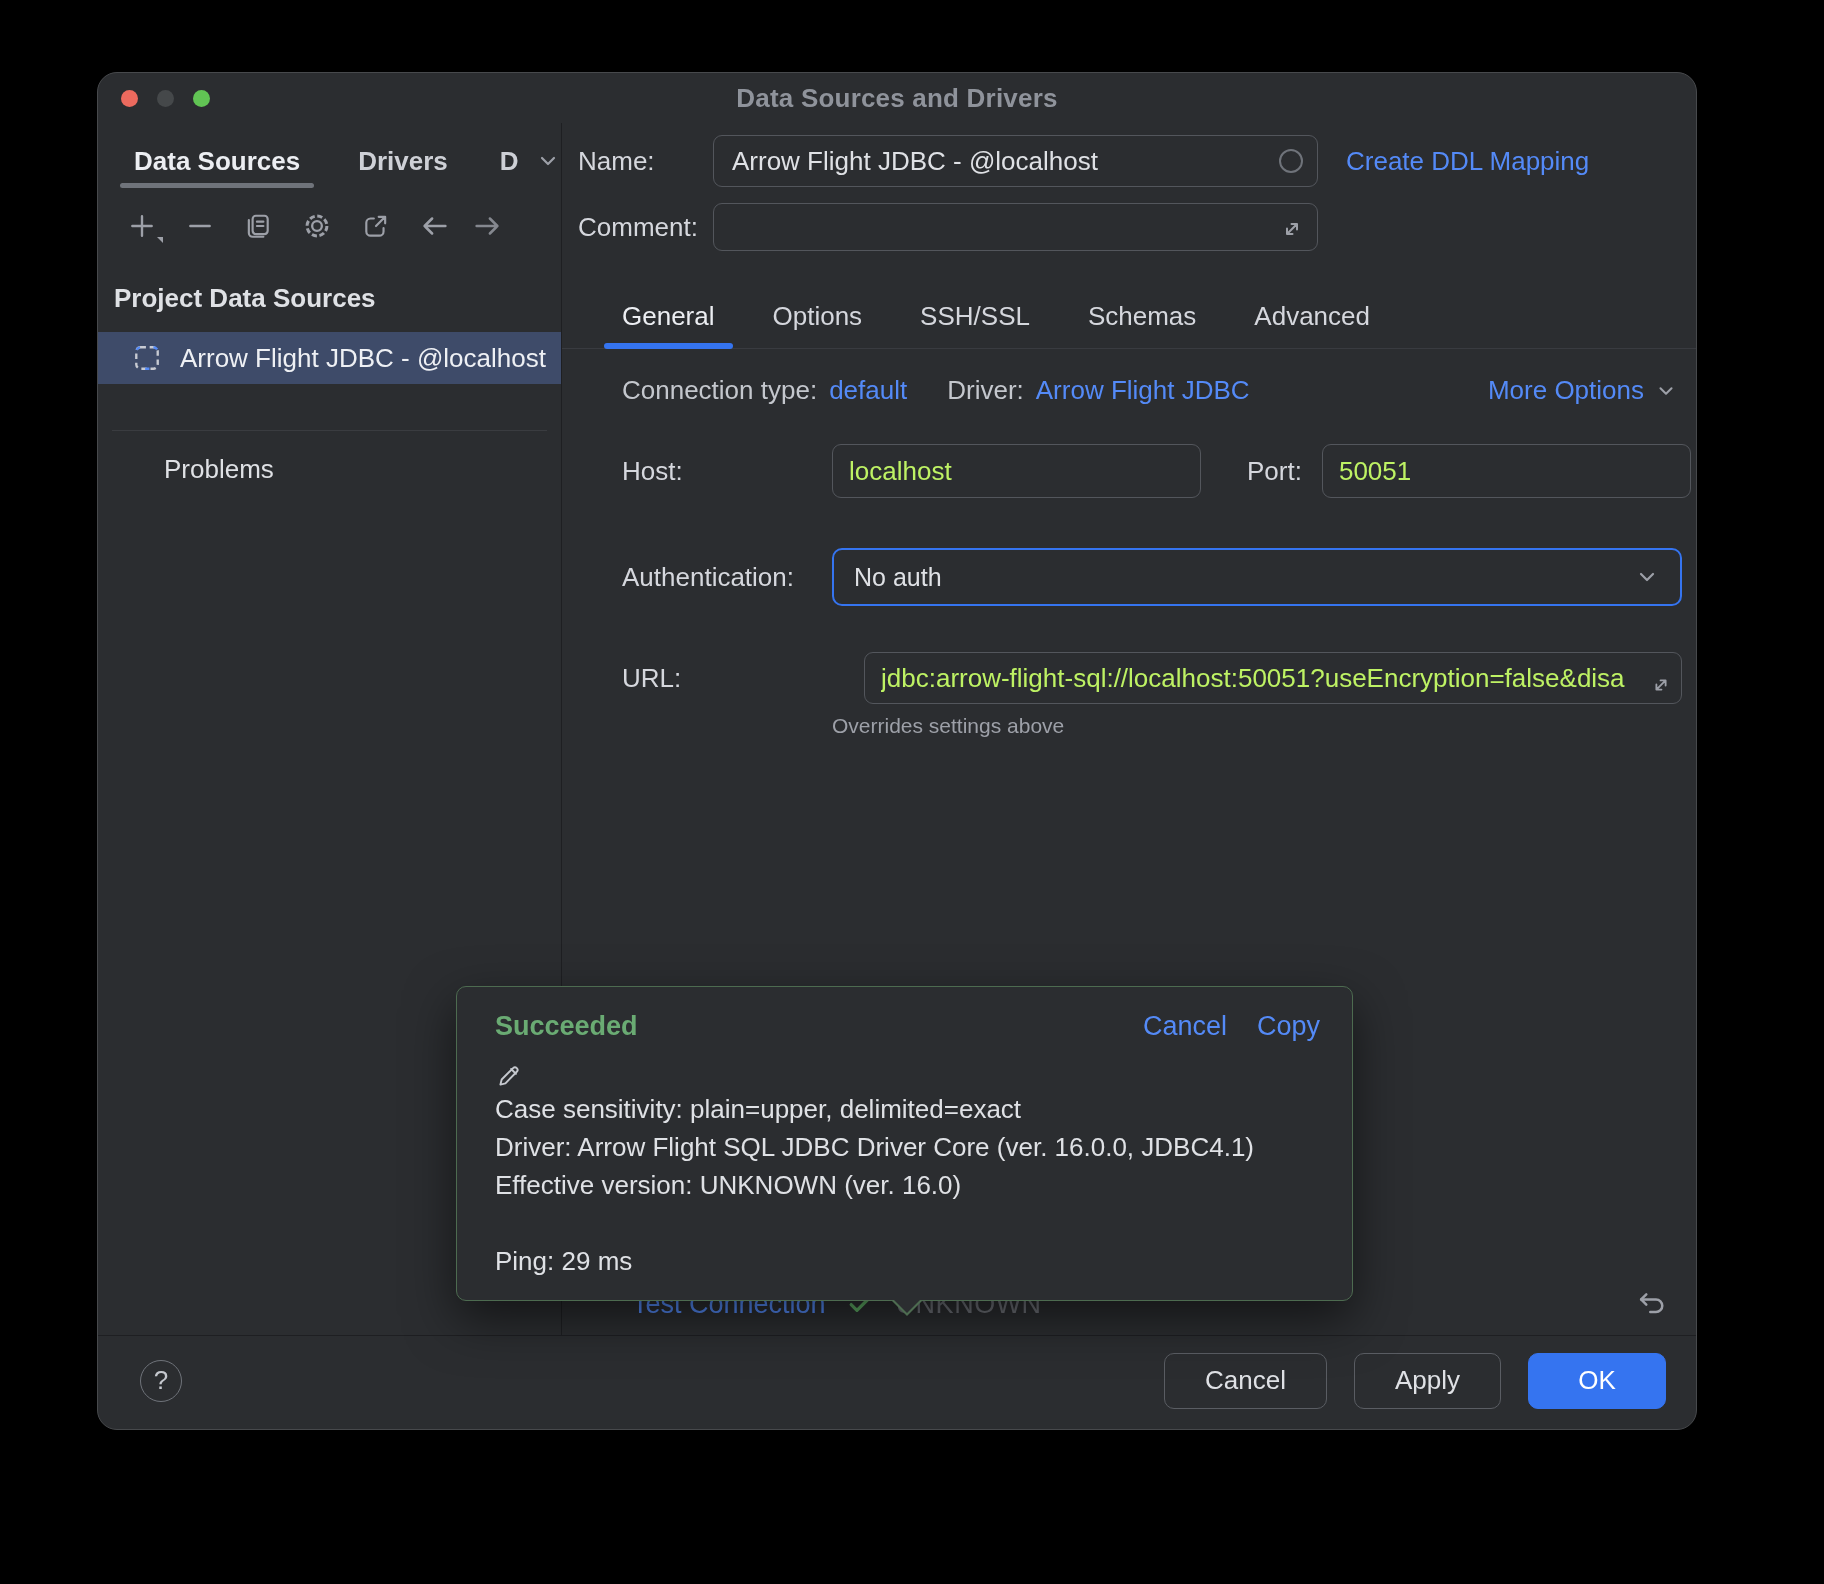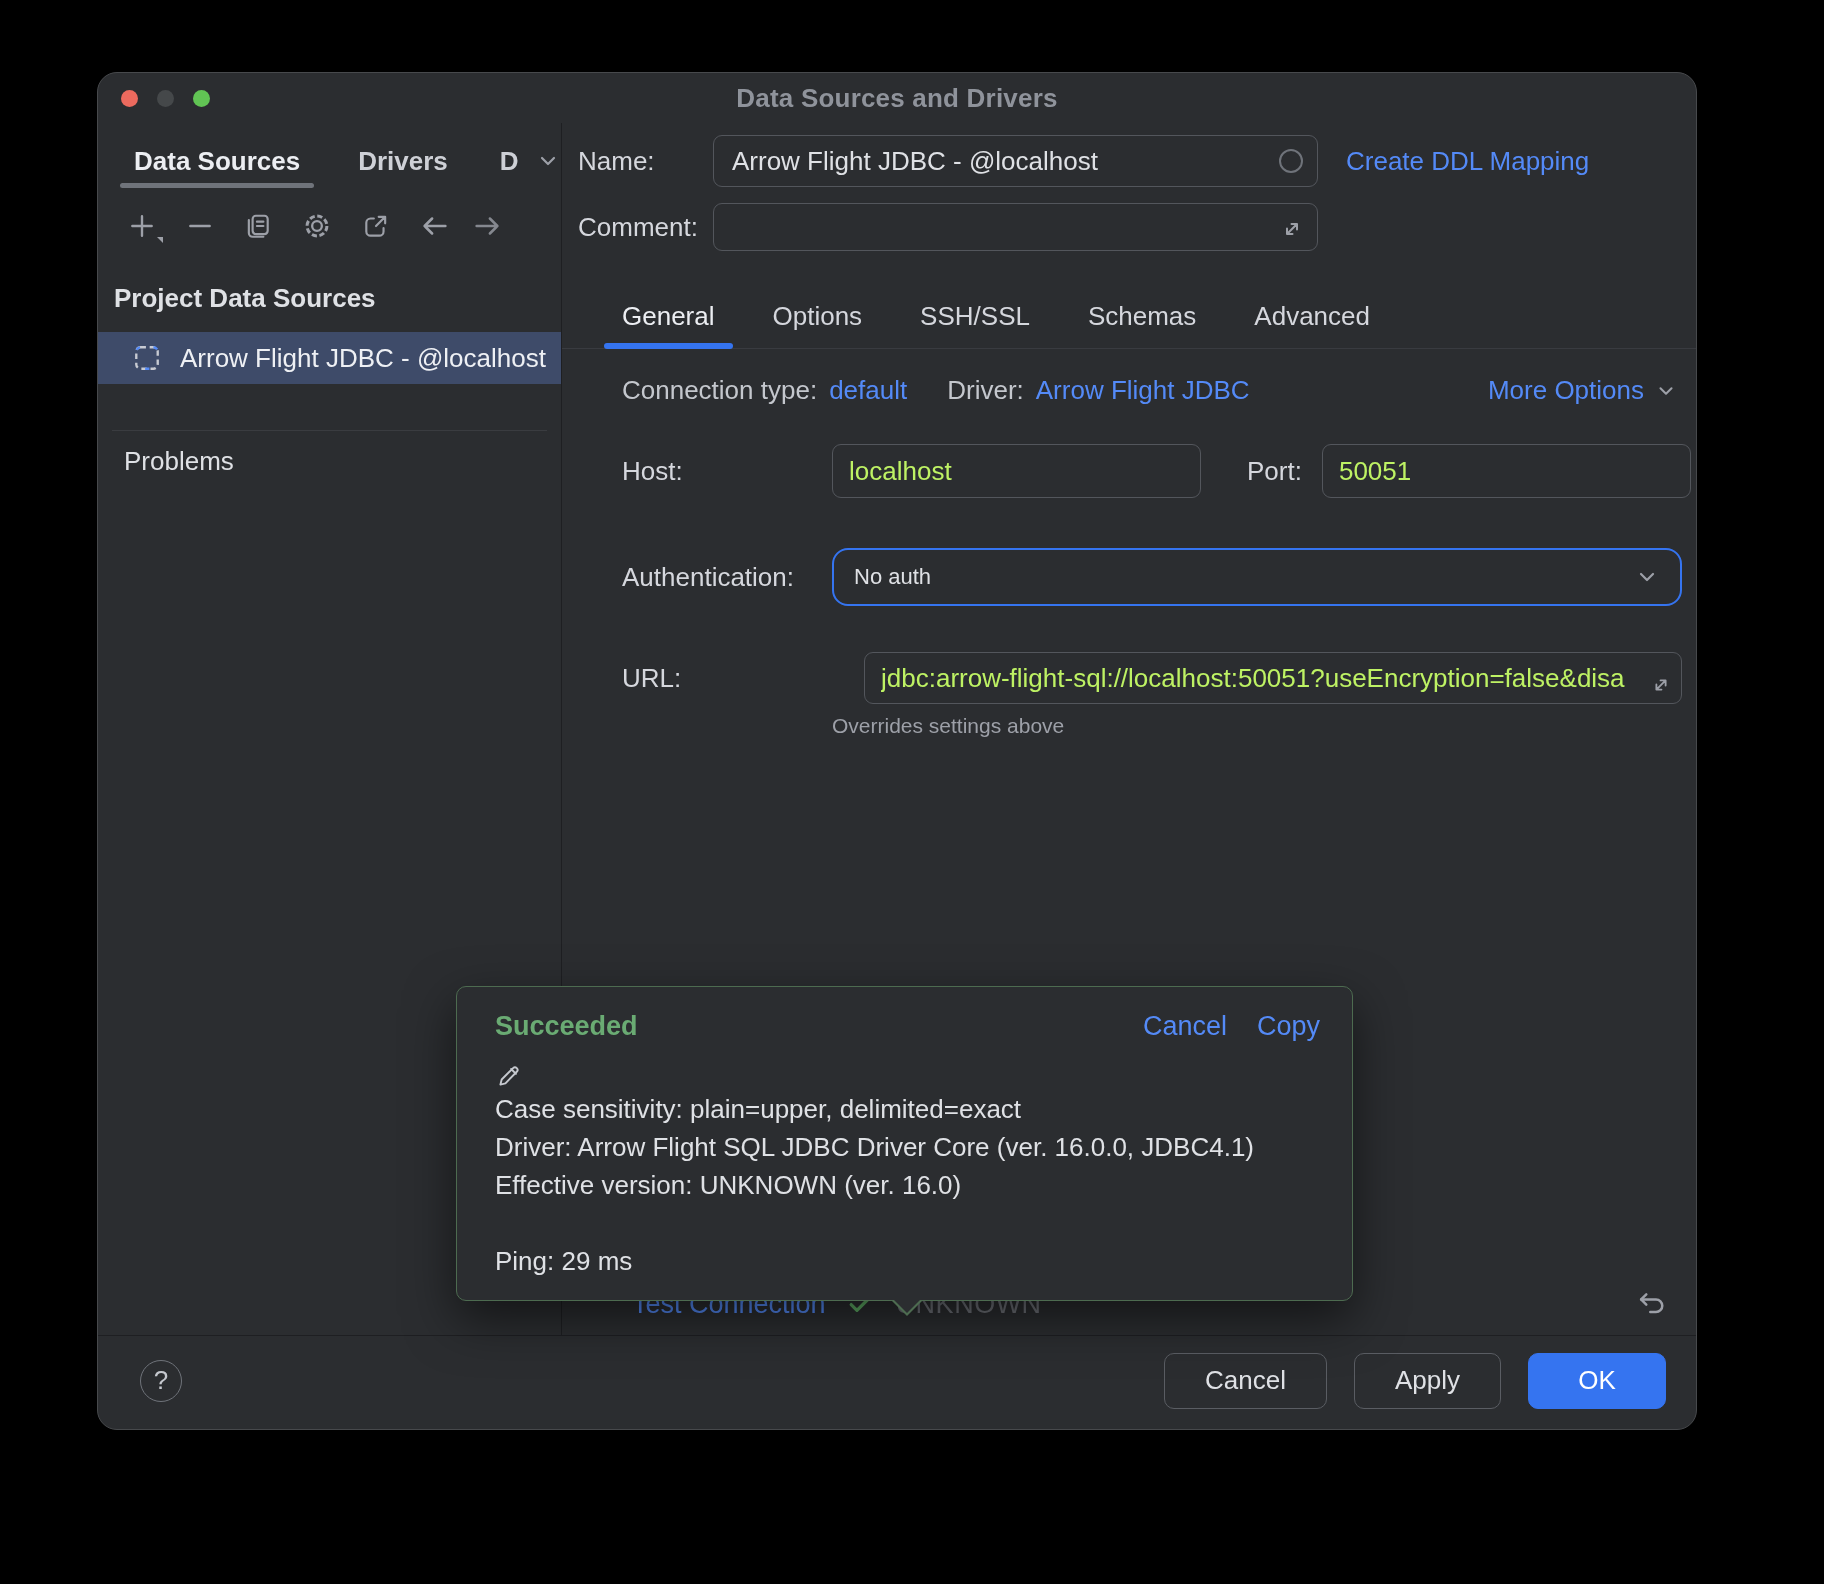--- a/index.html
+++ b/index.html
@@ -34,21 +34,21 @@
   .left-toolbar{height:62px;flex:none;display:flex;align-items:center;padding:4px 64px 0 30px;gap:30px;color:#9da0a8;}
   .tool{position:relative;width:30px;height:30px;display:flex;align-items:center;justify-content:center;}
   .tool .dd{position:absolute;right:-7px;bottom:-2px;width:0;height:0;border-left:6px solid transparent;border-top:6px solid #9da0a8;}
   .nav-arrows{margin-left:auto;display:flex;gap:22px;}
 
   
   .section-title{padding:28px 16px 18px 16px;font-size:26px;font-weight:bold;color:#dfe1e5;}
   .ds-row{height:52px;display:flex;align-items:center;gap:18px;padding:0 10px 0 34px;background:#3e4b69;
     color:#eef0f4;font-size:26px;white-space:nowrap;overflow:hidden;}
   .left-divider{border-top:1px solid #3a3c40;margin:46px 14px 0 14px;}
-  .problems{margin-top:8px;padding-left:26px;font-size:26px;color:#dfe1e5;height:44px;display:flex;align-items:center;}
+  .problems{margin-top:16px;padding-left:66px;font-size:26px;color:#dfe1e5;height:44px;display:flex;align-items:center;}
 
   
   .fields{padding:12px 28px 0 16px;flex:none;}
   .frow{display:flex;align-items:center;}
   .frow + .frow{margin-top:16px;}
   .flabel{width:135px;flex:none;font-size:26px;color:#d5d7dd;}
   .tfield{position:relative;width:605px;height:52px;border:1.5px solid #53565c;border-radius:9px;
     background:transparent;display:flex;align-items:center;padding:0 52px 0 18px;}
   .tfield input{flex:1;min-width:0;background:transparent;border:none;outline:none;color:#dfe1e5;
     font-size:26px;font-family:inherit;padding:0;}
@@ -70,22 +70,22 @@
   .dim-label{color:#c4c7cd;}
   .more-options{margin-left:auto;display:flex;align-items:center;gap:10px;color:#548af7;padding-right:4px;}
   .mrow{display:flex;align-items:center;margin-top:38px;}
   .mlabel{width:210px;flex:none;font-size:26px;color:#d5d7dd;}
   .ibox{height:54px;border:1.5px solid #53565c;border-radius:9px;display:flex;align-items:center;padding:0 16px;}
   .ibox input{flex:1;min-width:0;background:transparent;border:none;outline:none;color:#bef264;font-size:26px;font-family:inherit;padding:0;}
   .host-box{width:536px;}
   .port-label{margin-left:46px;margin-right:20px;width:auto;flex:none;font-size:26px;color:#d5d7dd;}
   .port-box{flex:1;}
   .auth-row{margin-top:50px;}
-  .select{flex:1;height:58px;border:2.5px solid #3574f0;border-radius:16px;display:flex;align-items:center;
-    padding:0 20px;color:#dfe1e5;font-size:22px;background:#2b2d30;}
+  .select{flex:1;height:58px;border:2.5px solid #3574f0;border-radius:10px;display:flex;align-items:center;
+    padding:0 20px;color:#dfe1e5;font-size:25px;background:#2b2d30;}
   .select .chev{margin-left:auto;}
   .url-row{margin-top:46px;gap:32px;}
   .url-box{flex:1;position:relative;padding-right:44px;}
   .url-box input{white-space:nowrap;overflow:hidden;text-overflow:clip;}
   .url-expand{position:absolute;right:8px;bottom:6px;}
   .note{margin:10px 0 0 210px;font-size:21px;color:#9da0a8;}
 
   .spacer{flex:1;}
 
   

